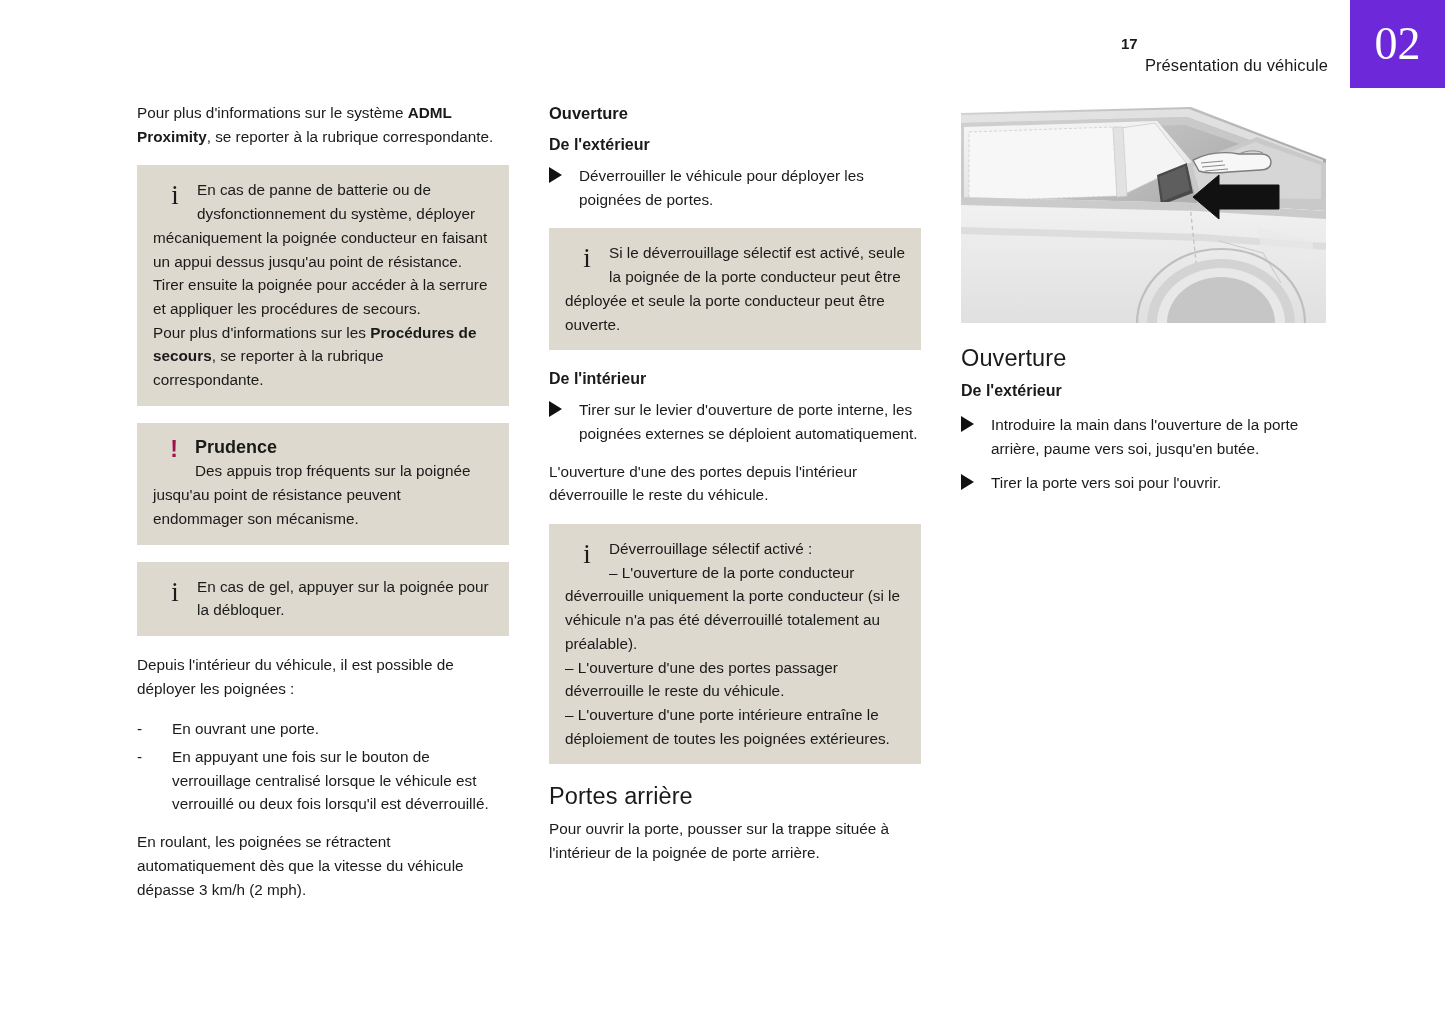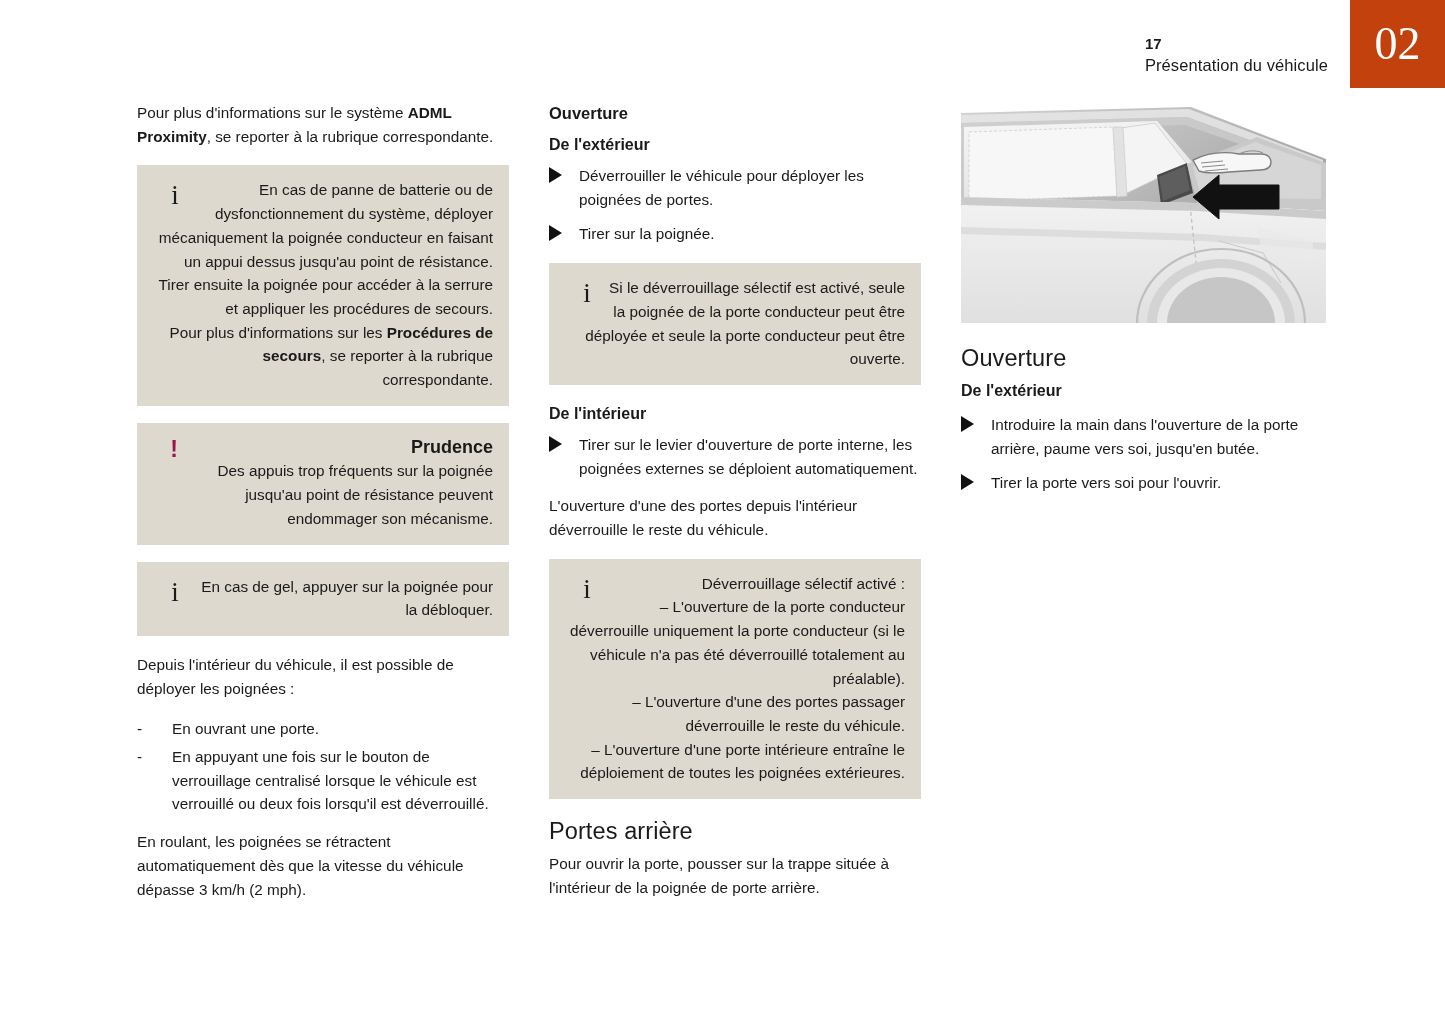--- a/index.html
+++ b/index.html
@@ -24,21 +24,21 @@
     left: 0;
     width: 1445px;
     height: 92px;
   }
   .chapter-badge {
     position: absolute;
     right: 0;
     top: 0;
     width: 95px;
     height: 88px;
-    background: #c2410c;
+    background: #6d28d9;
     color: #ffffff;
     font-family: "Liberation Serif", serif;
     font-size: 46px;
     line-height: 88px;
     text-align: center;
     letter-spacing: 0px;
   }
   .header-text {
     position: absolute;
     right: 117px;
@@ -49,20 +49,21 @@
     font-weight: bold;
     color: #1a1a1a;
     line-height: 16px;
     margin-bottom: 3px;
   }
   .header-title {
     font-size: 16.5px;
     color: #1a1a1a;
     line-height: 20px;
     letter-spacing: 0.1px;
+    margin-left: 24px;
   }
 
   
   .columns {
     position: absolute;
     top: 101px;
     left: 137px;
     width: 1166px;
     display: flex;
     gap: 40px;
@@ -151,21 +152,20 @@
     padding: 13px 16px 14px 16px;
     margin: 0 0 17px 0;
     position: relative;
     box-sizing: border-box;
   }
   .notice-box .notice-text {
     font-size: 15.3px;
     line-height: 23.7px;
     color: #1a1a1a;
     margin: 0;
-    text-align: right;
   }
   .icon-i {
     float: left;
     width: 44px;
     font-family: "Liberation Serif", serif;
     font-size: 27px;
     line-height: 30px;
     text-align: center;
     color: #1a1a1a;
     margin-top: 2px;
@@ -242,21 +242,20 @@
     <p class="body-text">En roulant, les poignées se rétractent automatiquement dès que la vitesse du véhicule dépasse 3 km/h (2 mph).</p>
   </div>
 
   <div class="col">
 
     <h3 class="heading-bold">Ouverture</h3>
     <h4 class="heading-sub">De l'extérieur</h4>
 
     <ul class="arrow-list">
       <li><span class="tri"></span><span>Déverrouiller le véhicule pour déployer les poignées de portes.</span></li>
-      <li><span class="tri"></span><span>Tirer sur la poignée.</span></li>
     </ul>
 
     <div class="notice-box" style="margin-top:17px;">
       <div class="icon-i">i</div>
       <p class="notice-text">Si le déverrouillage sélectif est activé, seule la poignée de la porte conducteur peut être déployée et seule la porte conducteur peut être ouverte.</p>
     </div>
 
     <h4 class="heading-sub">De l'intérieur</h4>
 
     <ul class="arrow-list">

